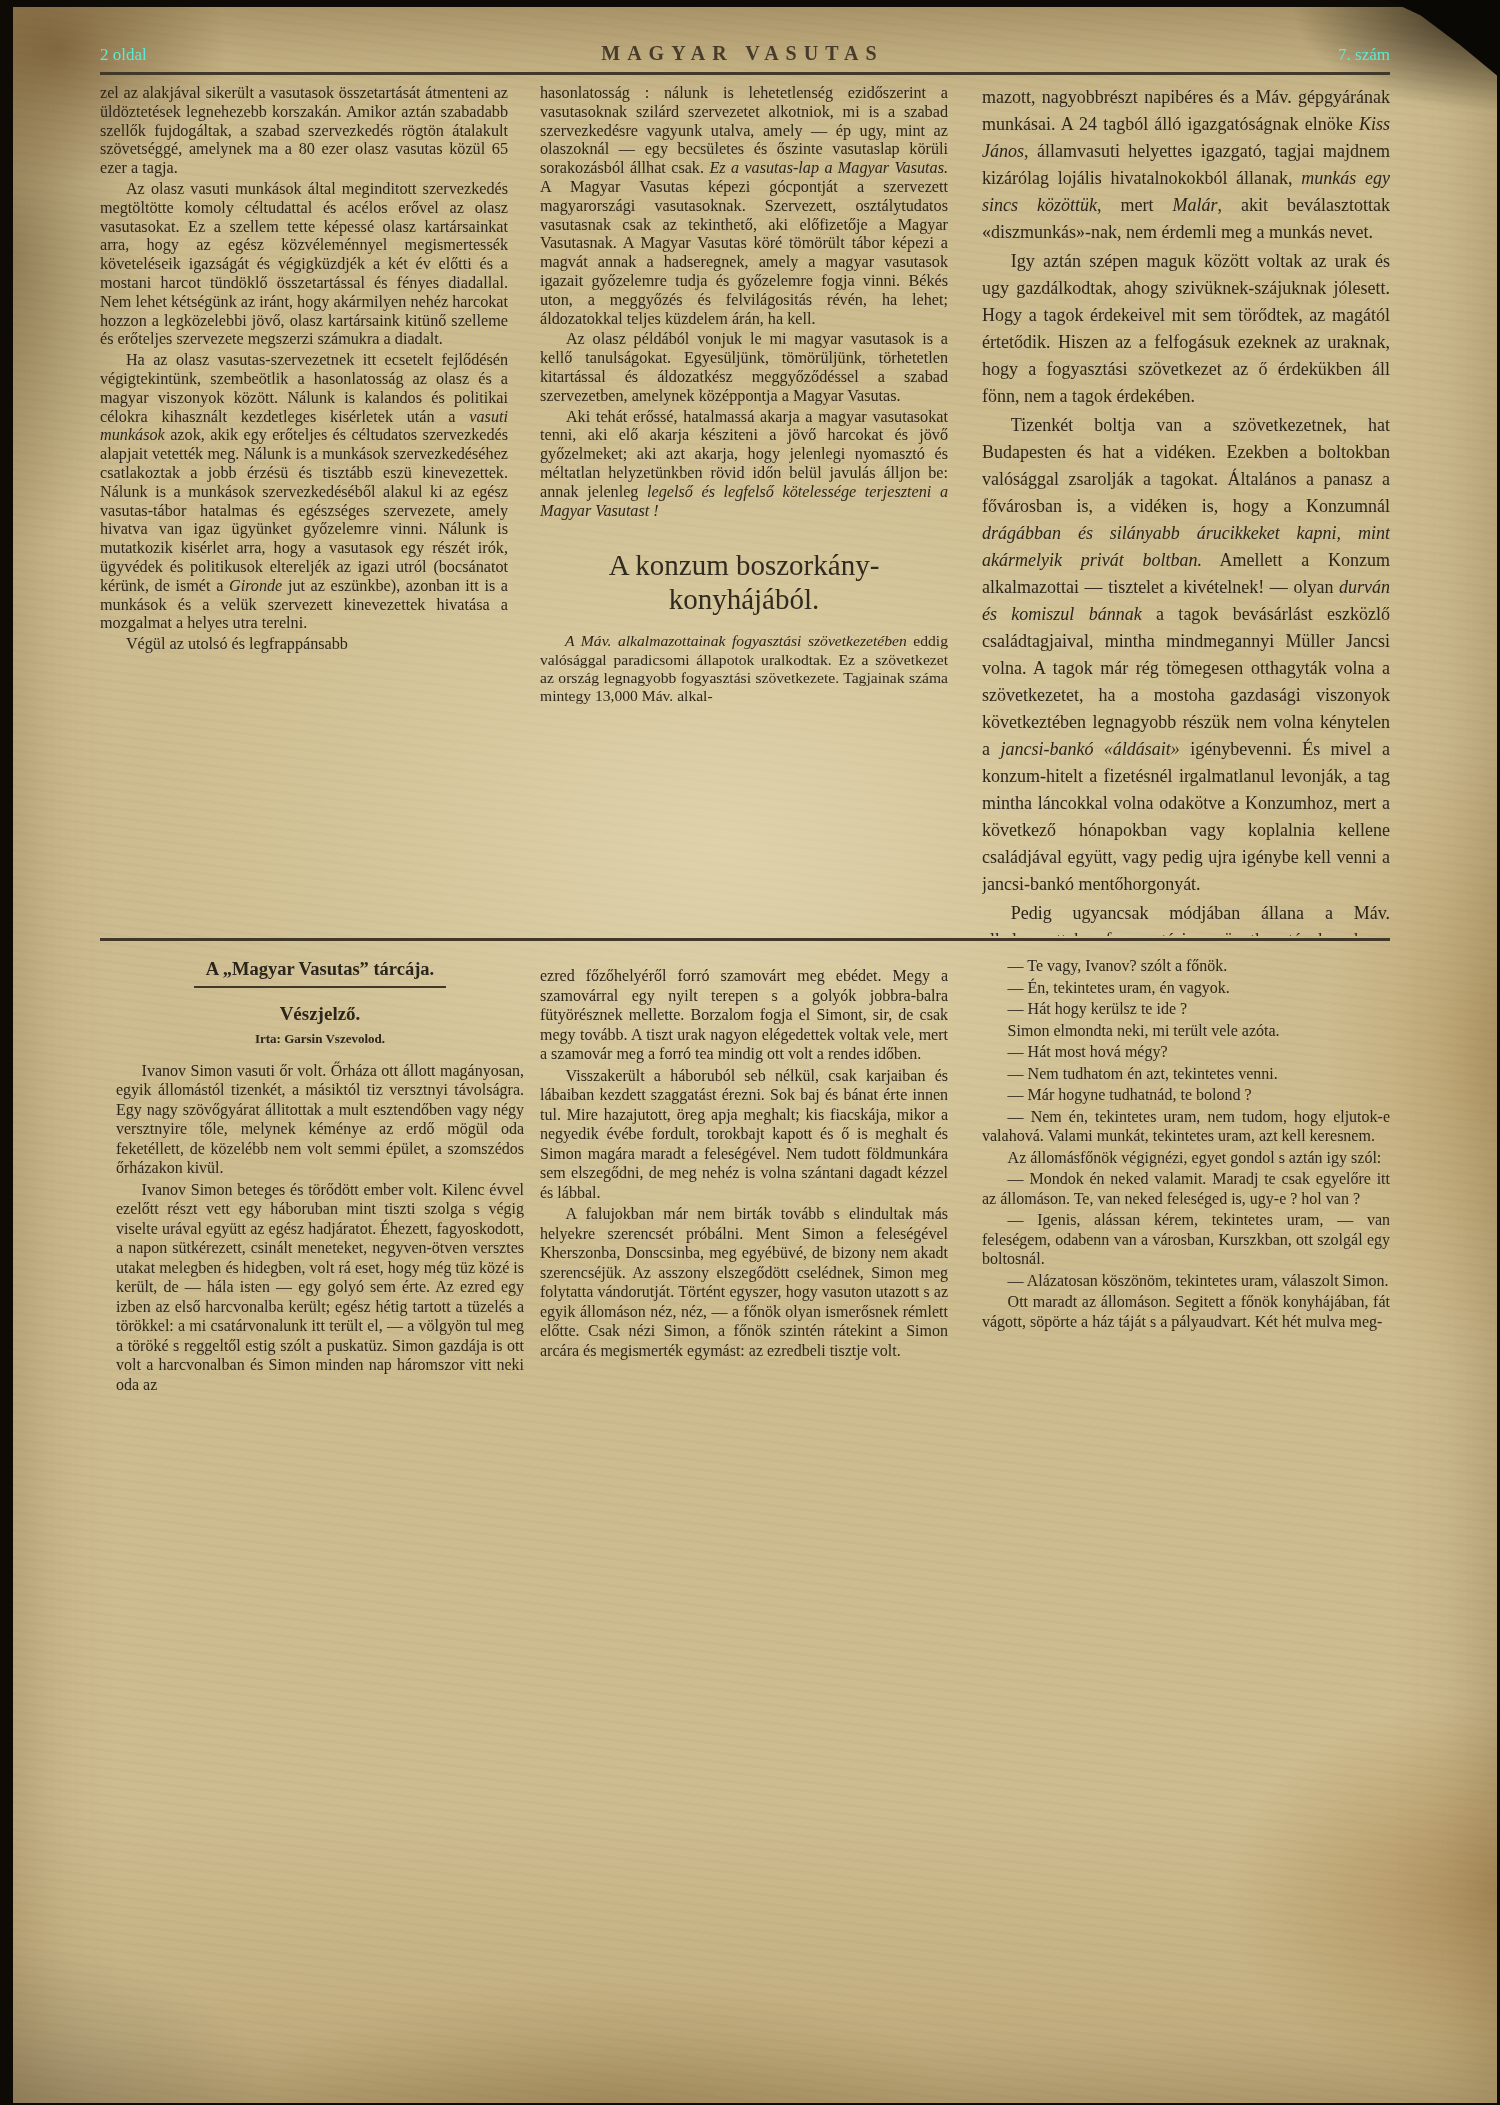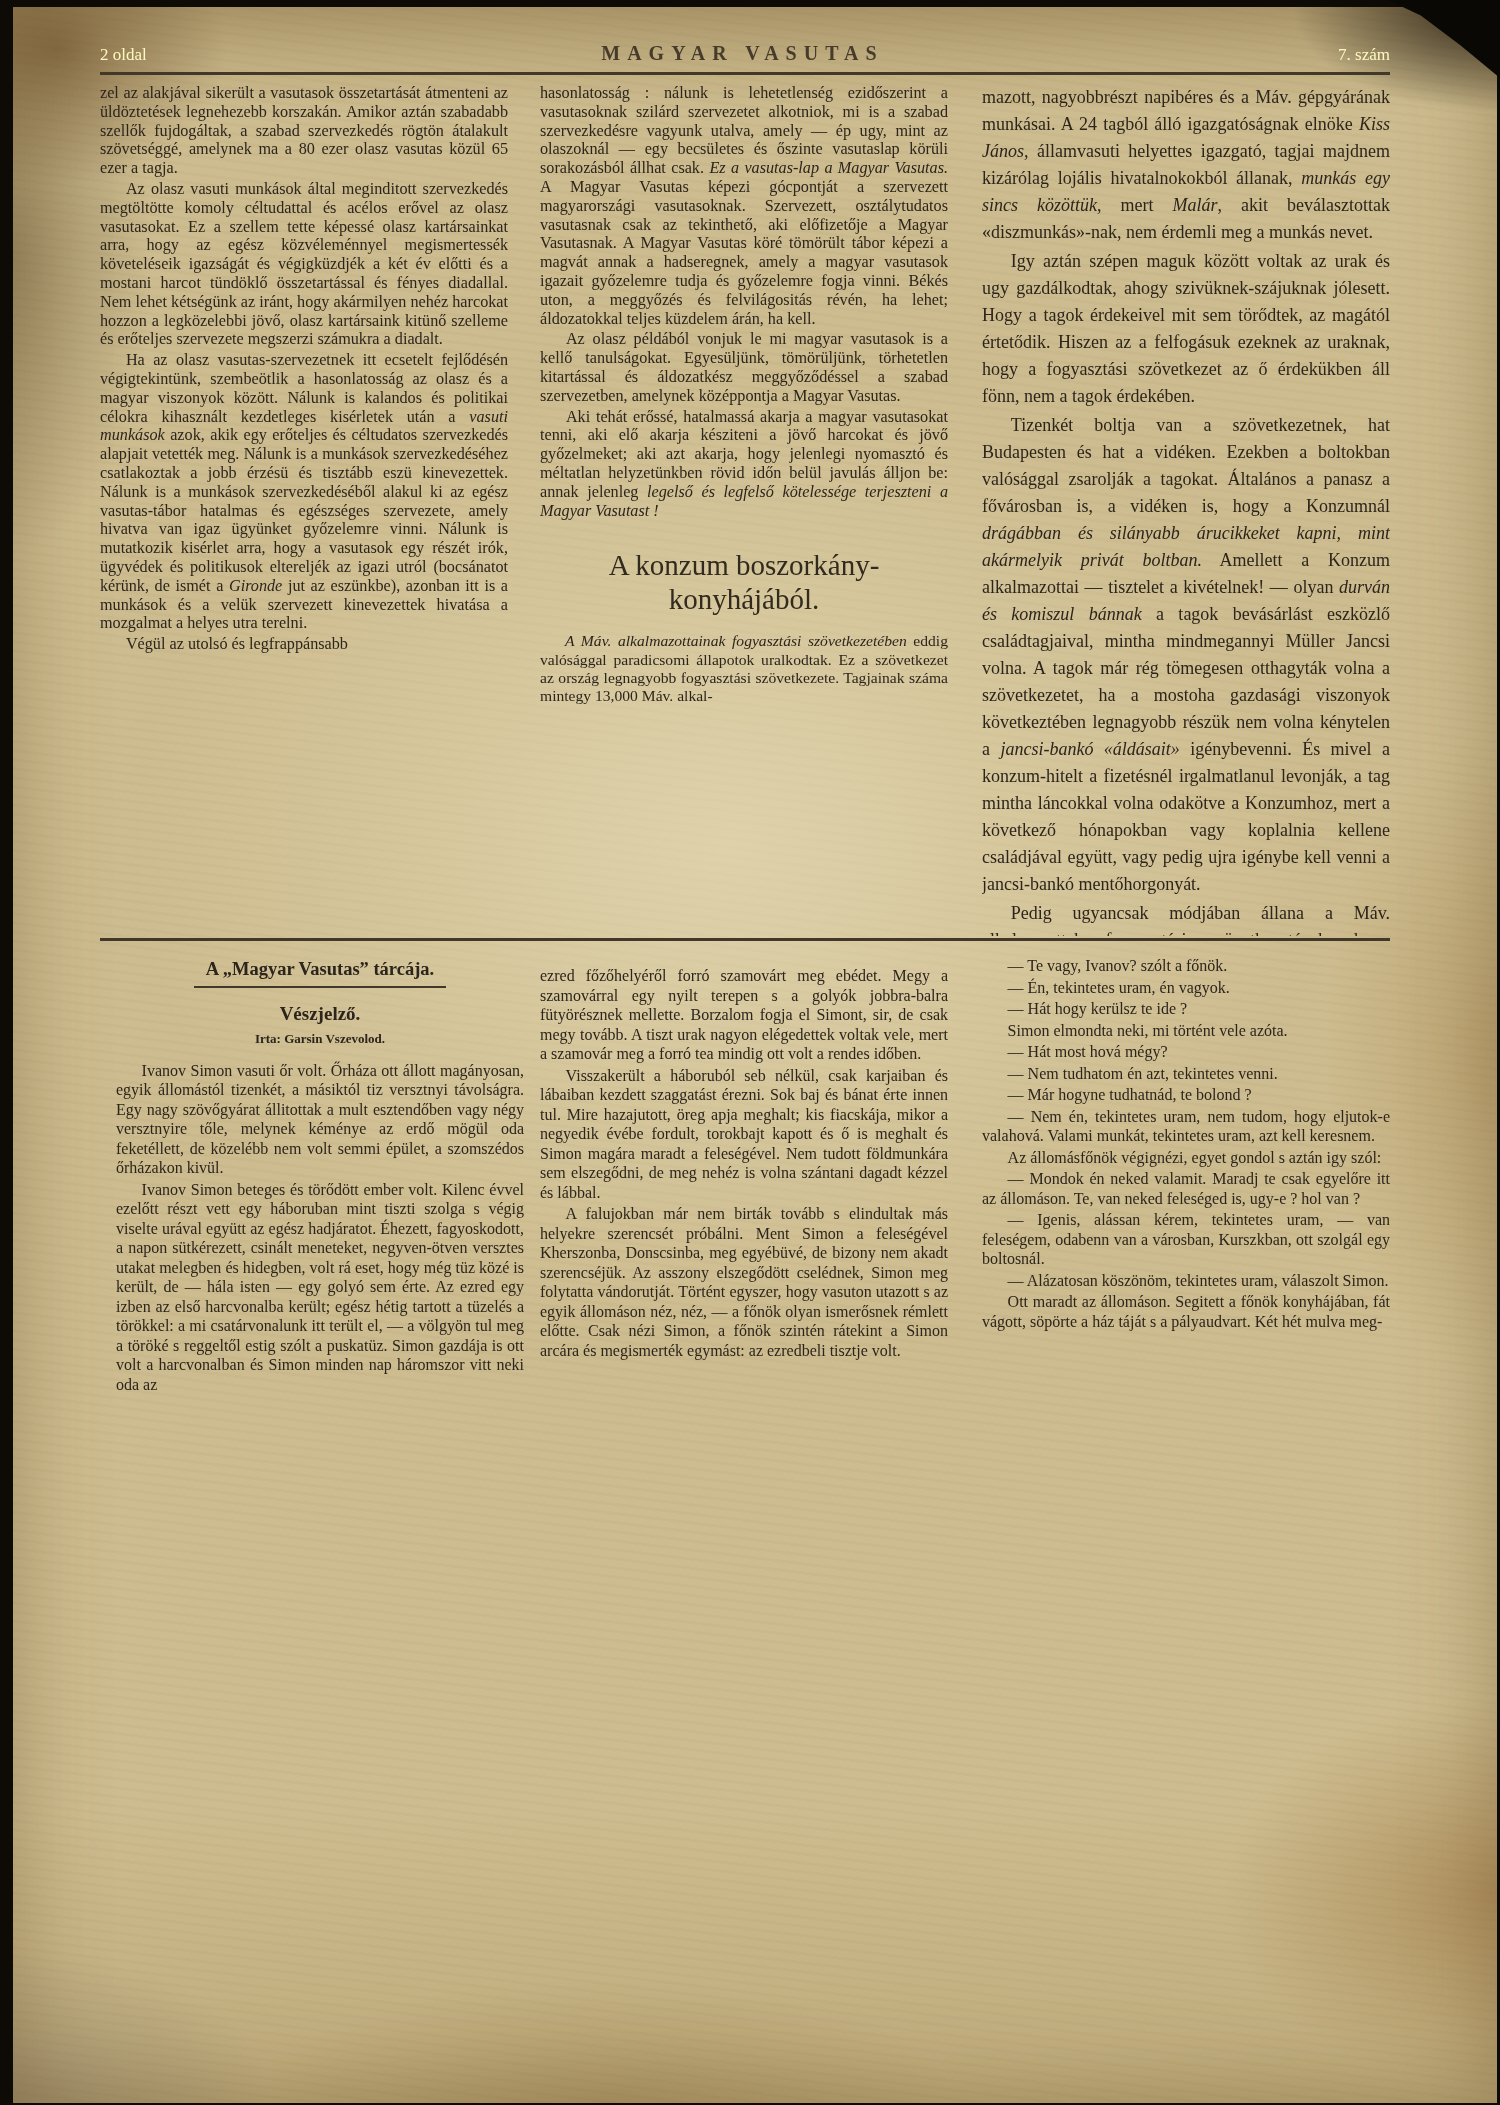--- a/index.html
+++ b/index.html
@@ -16,21 +16,21 @@
       radial-gradient(ellipse 280px 520px at 100% 50%, rgba(150,108,50,0.30), rgba(150,108,50,0) 62%),
       radial-gradient(ellipse 400px 240px at 0% 100%, rgba(118,108,92,0.40), rgba(118,108,92,0) 65%),
       radial-gradient(ellipse 500px 180px at 40% 100%, rgba(130,100,50,0.25), rgba(130,100,50,0) 70%),
       repeating-linear-gradient(7deg, rgba(118,94,48,0.04) 0 3px, rgba(0,0,0,0) 3px 9px),
       linear-gradient(to bottom, rgba(110,82,36,0.20), rgba(110,82,36,0) 5%, rgba(110,82,36,0) 86%, rgba(140,112,56,0.22));
     box-shadow: inset 0 0 90px rgba(92,66,26,0.38);}
   .corner-tear{position:absolute;right:0;top:0;width:165px;height:78px;background:#0a0805;
     clip-path:polygon(32% 0,100% 0,100% 100%,76% 58%,52% 20%);}
   .header-row{position:absolute;left:100px;top:42px;width:1290px;display:flex;
     justify-content:space-between;align-items:baseline;}
-  .pageno,.issue{font-size:17px;color:#fef9c3;}
+  .pageno,.issue{font-size:17px;color:#5eead4;}
   .masthead{font-size:20px;font-weight:bold;letter-spacing:7px;color:#473c2c;}
   .rule{position:absolute;left:100px;width:1290px;border-top:3px solid #42382a;}
   .header-rule{top:72px;}
   .section-rule{top:938px;}
   .col{position:absolute;top:84px;width:408px;text-align:justify;
        font-size:16.2px;line-height:18.8px;height:852px;overflow:hidden;}
   .col-1{left:100px;} .col-2{left:540px;} .col-3{left:982px;font-size:18px;line-height:27px;}
   .para{margin:0 0 2px 0;text-indent:1.6em;}
   .para.flush{text-indent:0;}
   .konzum-heading{font-size:29px;line-height:34px;font-weight:normal;text-align:center;
@@ -110,21 +110,21 @@
         <p class="para">Visszakerült a háboruból seb nélkül, csak karjaiban és lábaiban kezdett szaggatást érezni. Sok baj és bánat érte innen tul. Mire hazajutott, öreg apja meghalt; kis fiacskája, mikor a negyedik évébe fordult, torokbajt kapott és ő is meghalt és Simon magára maradt a feleségével. Nem tudott földmunkára sem elszegődni, de meg nehéz is volna szántani dagadt kézzel és lábbal.</p>
         <p class="para">A falujokban már nem birták tovább s elindultak más helyekre szerencsét próbálni. Ment Simon a feleségével Kherszonba, Donscsinba, meg egyébüvé, de bizony nem akadt szerencséjük. Az asszony elszegődött cselédnek, Simon meg folytatta vándorutját. Történt egyszer, hogy vasuton utazott s az egyik állomáson néz, néz, — a főnök olyan ismerősnek rémlett előtte. Csak nézi Simon, a főnök szintén rátekint a Simon arcára és megismerték egymást: az ezredbeli tisztje volt.</p>
       </div>
   </div>
 
   <div class="f-col f-3">
     <div>
         <p class="para">— Te vagy, Ivanov? szólt a főnök.</p>
         <p class="para">— Én, tekintetes uram, én vagyok.</p>
         <p class="para">— Hát hogy kerülsz te ide ?</p>
-        <p class="para">Simon elmondta neki, mi történt vele azóta.</p>
+        <p class="para">Simon elmondta neki, mi terült vele azóta.</p>
         <p class="para">— Hát most hová mégy?</p>
         <p class="para">— Nem tudhatom én azt, tekintetes venni.</p>
         <p class="para">— Már hogyne tudhatnád, te bolond ?</p>
         <p class="para">— Nem én, tekintetes uram, nem tudom, hogy eljutok-e valahová. Valami munkát, tekintetes uram, azt kell keresnem.</p>
         <p class="para">Az állomásfőnök végignézi, egyet gondol s aztán igy szól:</p>
         <p class="para">— Mondok én neked valamit. Maradj te csak egyelőre itt az állomáson. Te, van neked feleséged is, ugy-e ? hol van ?</p>
         <p class="para">— Igenis, alássan kérem, tekintetes uram, — van feleségem, odabenn van a városban, Kurszkban, ott szolgál egy boltosnál.</p>
         <p class="para">— Alázatosan köszönöm, tekintetes uram, válaszolt Simon.</p>
         <p class="para">Ott maradt az állomáson. Segitett a főnök konyhájában, fát vágott, söpörte a ház táját s a pályaudvart. Két hét mulva meg-</p>
       </div>

